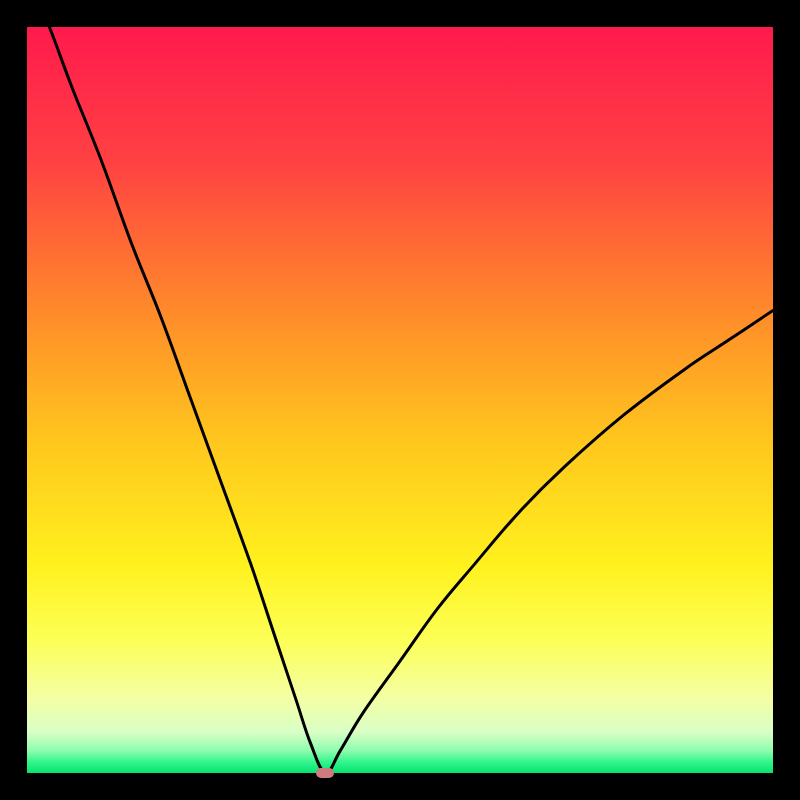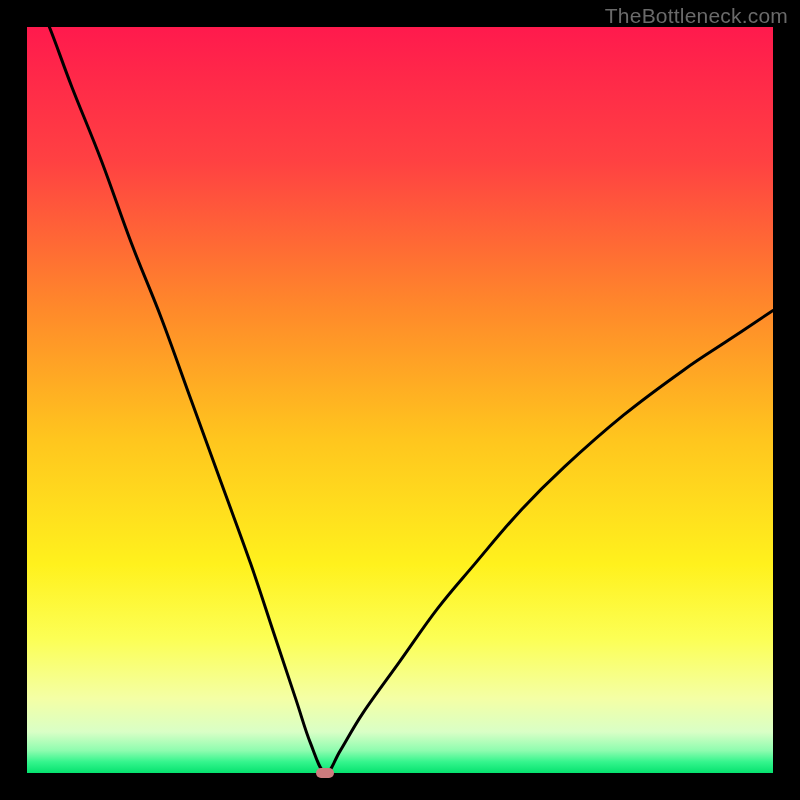--- a/index.html
+++ b/index.html
@@ -56,21 +56,20 @@
     letter-spacing: 0.2px;
     font-weight: 500;
     user-select: none;
   }
 </style>
 </head>
 <body>
 
 <div class="stage">
 
-  <div class="watermark">TheBottleneck.com</div>
 
   <div class="plot-frame">
 
     <svg class="gradient" viewBox="0 0 746 746" preserveAspectRatio="none">
       <defs>
         <linearGradient id="bg-grad" x1="0" y1="0" x2="0" y2="1">
             <stop offset="0%" stop-color="#ff1a4d"></stop>
             <stop offset="18%" stop-color="#ff4142"></stop>
             <stop offset="38%" stop-color="#ff8a2a"></stop>
             <stop offset="55.00000000000001%" stop-color="#ffc51e"></stop>

